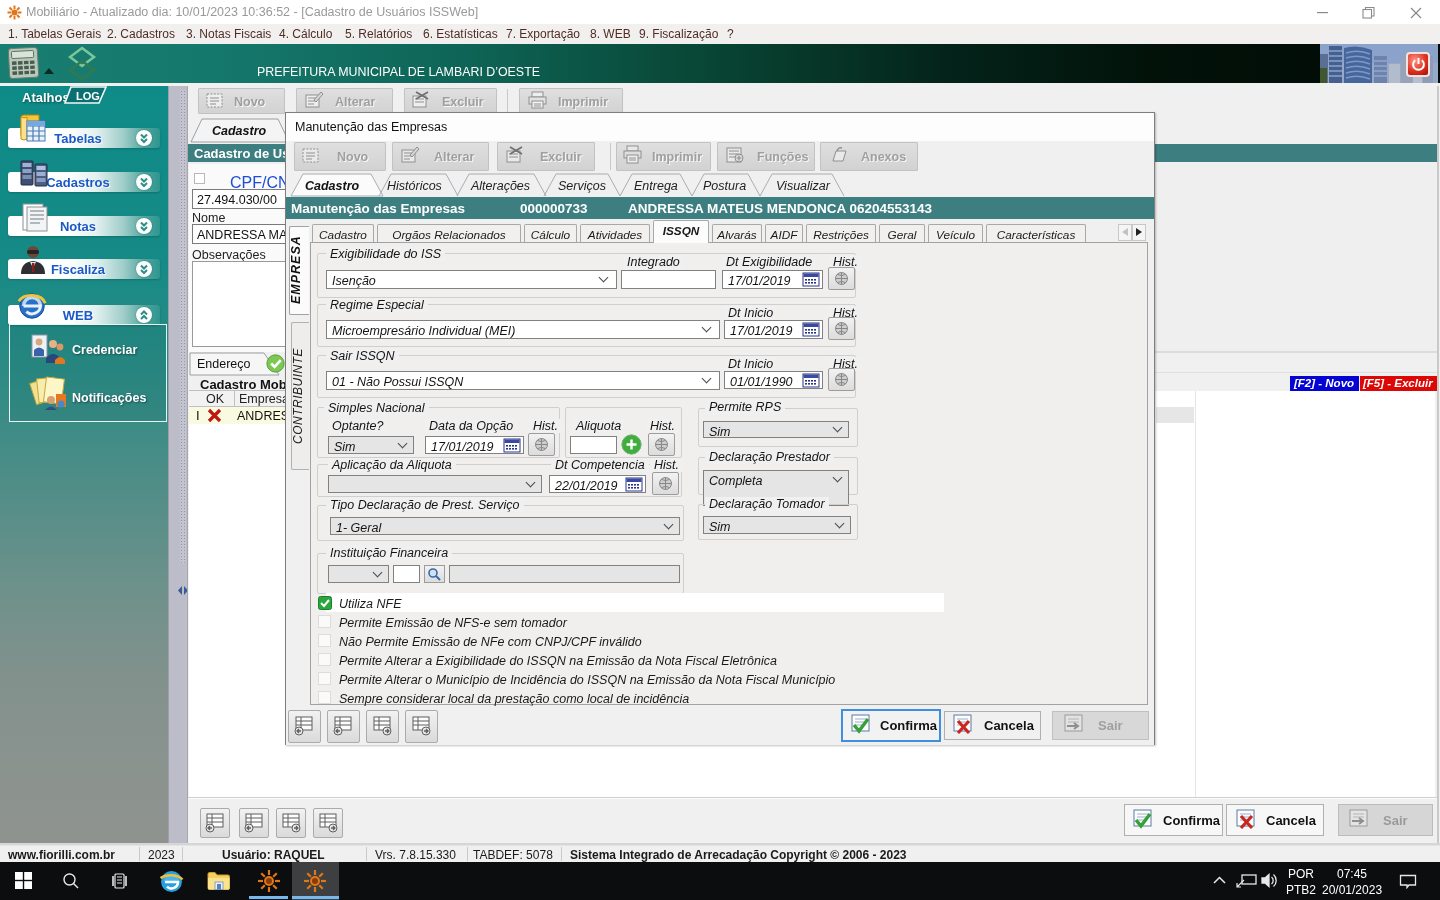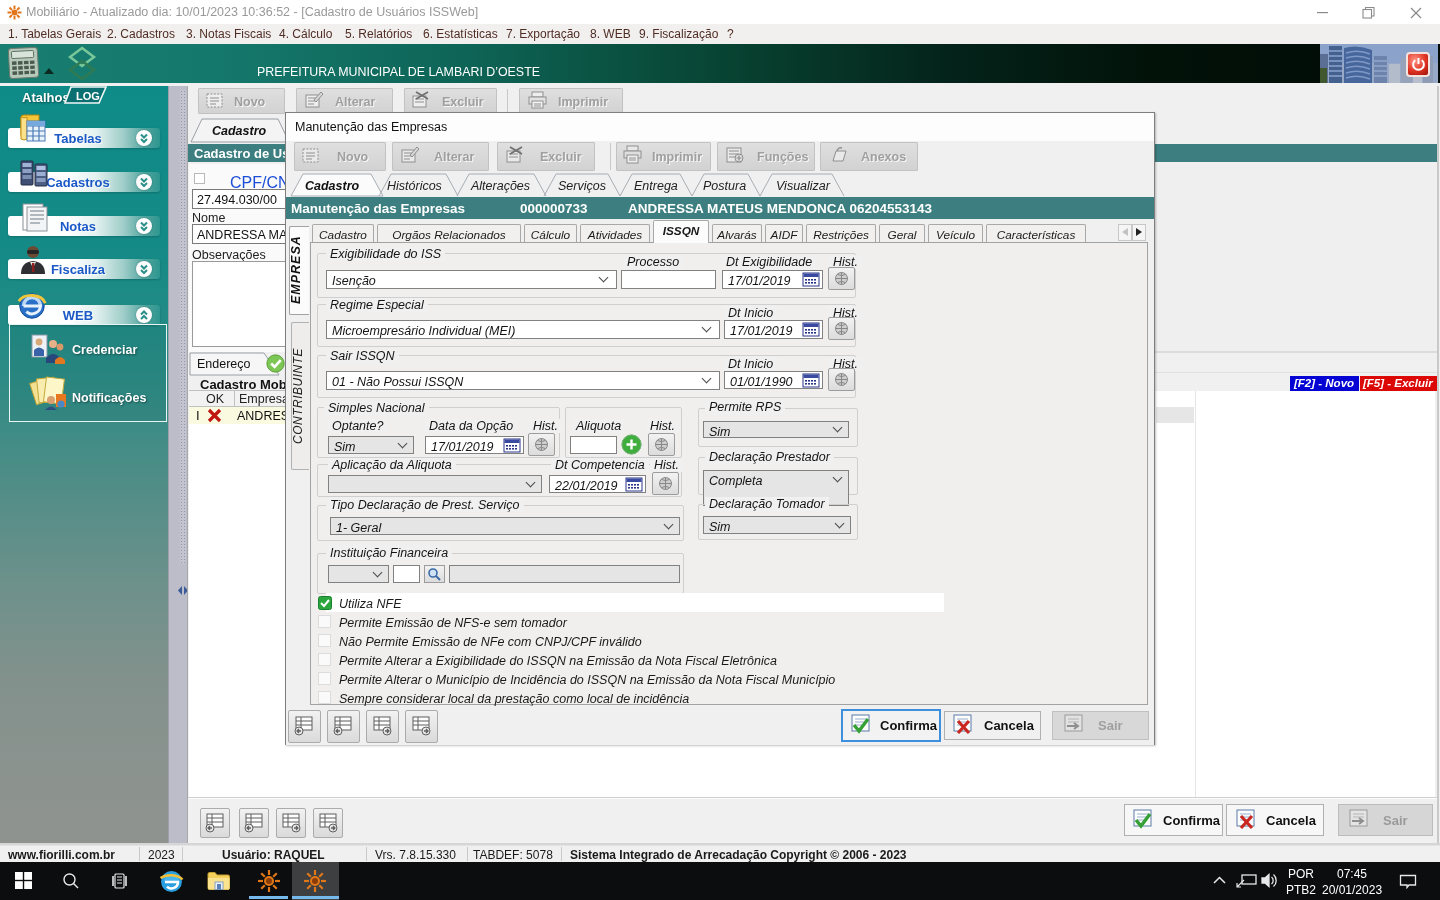--- a/index.html
+++ b/index.html
@@ -455,21 +455,21 @@
 <div class="ab tab2" style="left:928px;top:224px;width:55px">Veículo</div>
 <div class="ab tab2" style="left:986px;top:224px;width:100px">Características</div>
 <div class="ab" style="left:1118px;top:224px;width:14px;height:17px;background:#f5f5f5;border:1px solid #c8c8c8"></div>
 <div class="ab" style="left:1122px;top:228px;width:0;height:0;border-top:4px solid transparent;border-bottom:4px solid transparent;border-right:6px solid #c2c2c2"></div>
 <div class="ab" style="left:1132px;top:224px;width:14px;height:17px;background:#f5f5f5;border:1px solid #c8c8c8"></div>
 <div class="ab" style="left:1136px;top:228px;width:0;height:0;border-top:4px solid transparent;border-bottom:4px solid transparent;border-left:6px solid #222"></div>
 <div class="gb" style="left:317px;top:253px;width:539px;height:45px"></div>
 <div class="gbl" style="left:326px;top:247px">Exigibilidade do ISS</div>
 <div class="fld" style="left:326px;top:270px;width:291px;height:19px">Isenção</div>
 <i class="cv" style="left:600px;top:274px"></i>
-<div class="gbl" style="left:623px;top:255px">Processo</div>
+<div class="gbl" style="left:623px;top:255px">Integrado</div>
 <div class="fld" style="left:621px;top:270px;width:95px;height:19px"></div>
 <div class="gbl" style="left:722px;top:255px">Dt Exigibilidade</div>
 <div class="fld" style="left:722px;top:270px;width:101px;height:19px">17/01/2019</div>
 <svg class="ab" style="left:802px;top:272px" width="18" height="15" viewBox="0 0 18 15">
     <rect x="1" y="1" width="16" height="13" fill="#fff" stroke="#283488"></rect>
     <rect x="1.5" y="1.5" width="15" height="3.5" fill="#3a4aa0"></rect>
     <g fill="#283488">
       <rect x="3" y="7" width="2" height="1.6"></rect>
       <rect x="6" y="7" width="2" height="1.6"></rect>
       <rect x="9" y="7" width="2" height="1.6"></rect>

